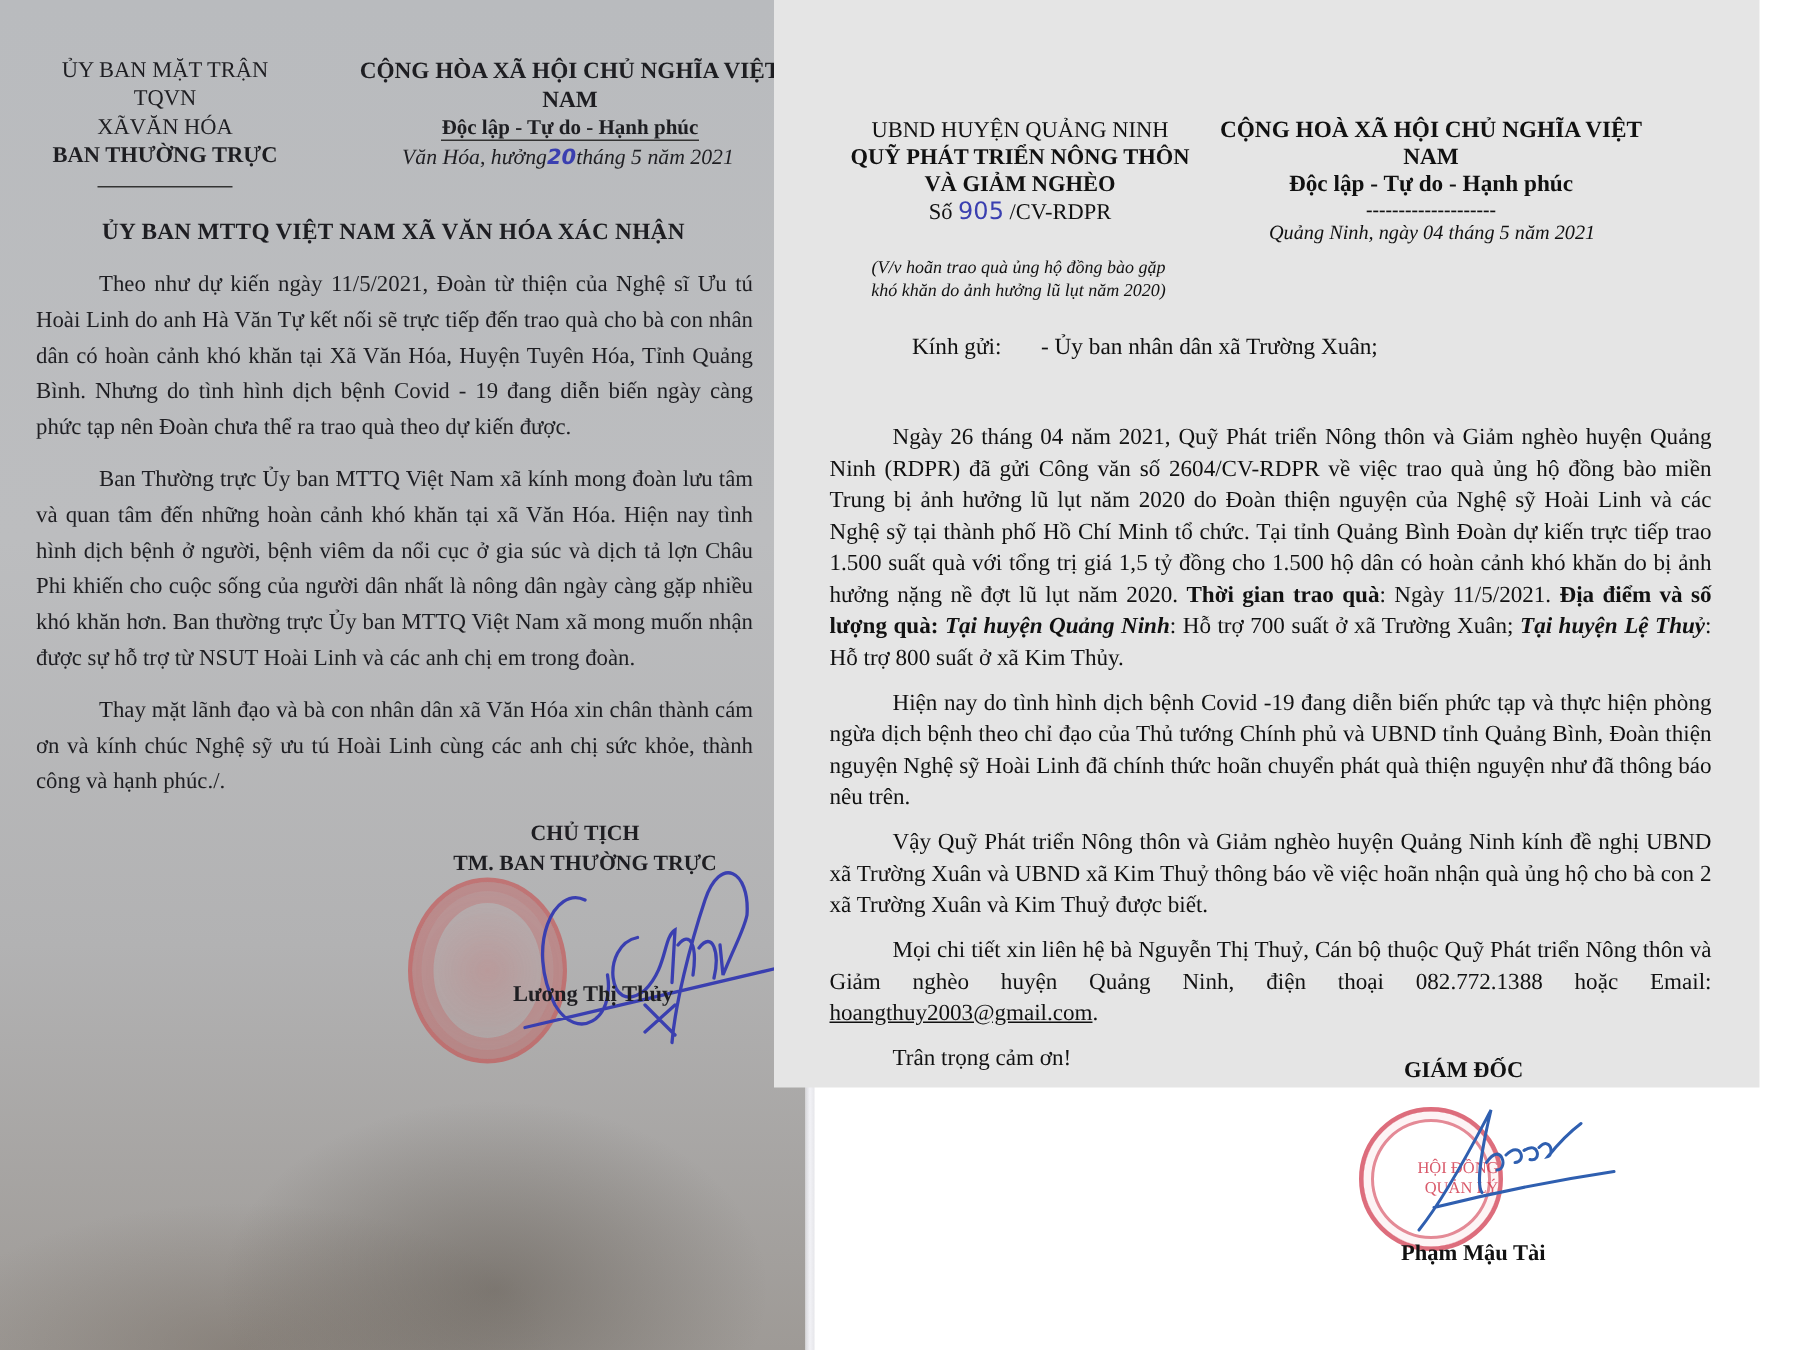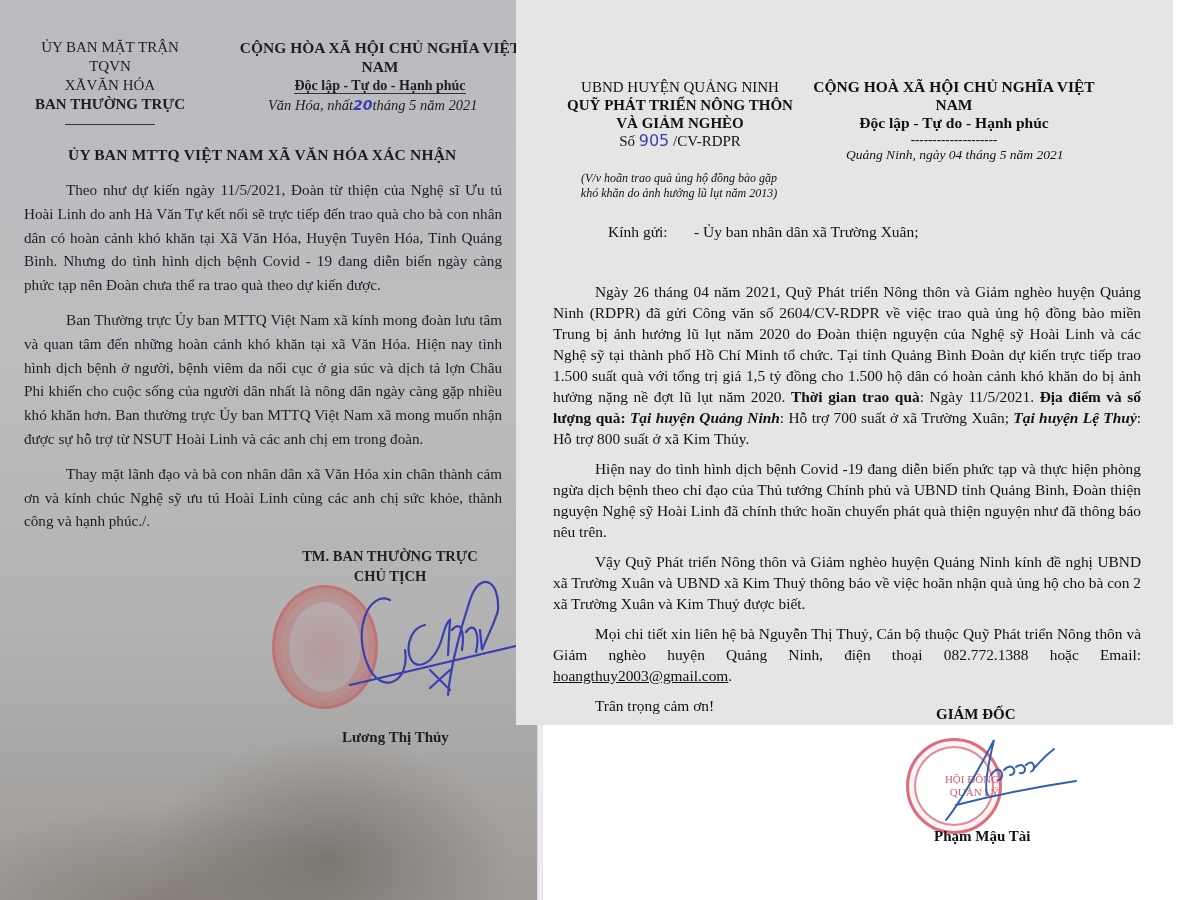--- a/index.html
+++ b/index.html
@@ -27,21 +27,21 @@
   .l-nat .motto { font-size:14px; }
   .l-nat .motto span { border-bottom:1px solid #333; }
   .l-date { left:268px; top:97px; font-size:14.5px; font-style:italic; }
   .l-date .hand { color:#3a3fb0; font-weight:bold; font-style:italic; font-family:"DejaVu Sans", sans-serif; font-size:14px; }
   .l-title { left:68px; top:146px; font-size:15.5px; font-weight:bold; letter-spacing:0.2px; }
 
   .l-body { left:24px; top:178px; width:478px; font-size:15.2px; line-height:23.8px; text-align:justify; }
   .l-body p { margin:0 0 11px 0; text-indent:42px; }
 
   .l-sign { left:270px; top:546px; width:240px; font-size:14.5px; line-height:20px; font-weight:bold; }
-  .l-name { left:342px; top:729px; font-size:15px; font-weight:bold; }
+  .l-name { left:342px; top:655px; font-size:15px; font-weight:bold; }
   .stamp-l { left:272px; top:585px; width:100px; height:118px; border-radius:50%;
     border:3px solid rgba(200,70,70,0.55); box-shadow: inset 0 0 0 6px rgba(200,70,70,0.12), inset 0 0 0 14px rgba(200,70,70,0.25);
     background:radial-gradient(circle, rgba(210,90,90,0.25) 0%, rgba(210,90,90,0.05) 70%); }
   .sig { pointer-events:none; }
 
   
   .right { position:absolute; left:516px; top:0; width:657px; height:725px; background:#e5e5e5; color:#111; }
 
   .r-org { left:50px; top:78px; width:228px; font-size:15px; line-height:18px; }
   .r-org .hand { color:#3a3fb0; font-family:"DejaVu Sans", sans-serif; font-size:16px; }
@@ -77,34 +77,34 @@
     <div>ỦY BAN MẶT TRẬN TQVN</div>
     <div>XÃVĂN HÓA</div>
     <div class="bold">BAN THƯỜNG TRỰC</div>
     <div class="rule"></div>
   </div>
   <div class="abs l-nat center">
     <div>CỘNG HÒA XÃ HỘI CHỦ NGHĨA VIỆT NAM</div>
     <div class="motto"><span>Độc lập - Tự do - Hạnh phúc</span></div>
   </div>
   <div class="abs l-date">
-    <span>Văn Hóa, nhất</span><span class="hand">20</span><span>tháng 5 năm 2021</span>
+    <span>Văn Hóa, hưởng</span><span class="hand">20</span><span>tháng 5 năm 2021</span>
   </div>
   <div class="abs l-title">ỦY BAN MTTQ VIỆT NAM XÃ VĂN HÓA XÁC NHẬN</div>
 
   <div class="abs l-body">
     <p>Theo như dự kiến ngày 11/5/2021, Đoàn từ thiện của Nghệ sĩ Ưu tú Hoài Linh do anh Hà Văn Tự kết nối sẽ trực tiếp đến trao quà cho bà con nhân dân có hoàn cảnh khó khăn tại Xã Văn Hóa, Huyện Tuyên Hóa, Tỉnh Quảng Bình. Nhưng do tình hình dịch bệnh Covid - 19 đang diễn biến ngày càng phức tạp nên Đoàn chưa thể ra trao quà theo dự kiến được.</p>
     <p>Ban Thường trực Ủy ban MTTQ Việt Nam xã kính mong đoàn lưu tâm và quan tâm đến những hoàn cảnh khó khăn tại xã Văn Hóa. Hiện nay tình hình dịch bệnh ở người, bệnh viêm da nổi cục ở gia súc và dịch tả lợn Châu Phi khiến cho cuộc sống của người dân nhất là nông dân ngày càng gặp nhiều khó khăn hơn. Ban thường trực Ủy ban MTTQ Việt Nam xã mong muốn nhận được sự hỗ trợ từ NSUT Hoài Linh và các anh chị em trong đoàn.</p>
     <p>Thay mặt lãnh đạo và bà con nhân dân xã Văn Hóa xin chân thành cám ơn và kính chúc Nghệ sỹ ưu tú Hoài Linh cùng các anh chị sức khỏe, thành công và hạnh phúc./.</p>
   </div>
 
   <div class="abs stamp-l"></div>
   <div class="abs l-sign center">
+    <div>CHỦ TỊCH</div>
     <div>TM. BAN THƯỜNG TRỰC</div>
-    <div>CHỦ TỊCH</div>
   </div>
   <svg class="abs sig" style="left:330px;top:570px" width="200" height="130">
     <path d="M60 30 C 40 20, 20 60, 40 100 C 55 125, 80 110, 75 80 M 95 55 C 70 60, 75 110, 100 90 C 115 75, 112 55, 120 50 L 118 85 M 122 60 C 130 50, 135 60, 132 80 M 136 62 C 145 50, 150 65, 146 82 M 150 60 L 152 80 C 160 60, 166 50, 168 40 C 170 10, 150 0, 140 30 C 130 60, 120 100, 118 125 M 20 115 L 190 75 M 100 100 L 120 120 M 120 100 L 100 118" fill="none" stroke="#3a3fb0" stroke-width="2.2" stroke-linecap="round"></path>
   </svg>
   <div class="abs l-name">Lương Thị Thủy</div>
 </div>
 
 <div class="divider"></div>
 
 <div class="right">
@@ -119,21 +119,21 @@
     </div>
   </div>
   <div class="abs r-nat center">
     <div>CỘNG HOÀ XÃ HỘI CHỦ NGHĨA VIỆT NAM</div>
     <div>Độc lập - Tự do - Hạnh phúc</div>
     <div class="dash">--------------------</div>
   </div>
   <div class="abs r-date">Quảng Ninh, ngày 04 tháng 5 năm 2021</div>
   <div class="abs r-vv">
     <div>(V/v hoãn trao quà ủng hộ đồng bào gặp</div>
-    <div>khó khăn do ảnh hưởng lũ lụt năm 2013)</div>
+    <div>khó khăn do ảnh hưởng lũ lụt năm 2020)</div>
   </div>
 
   <div class="abs r-kg">
     <div class="row">
         <span class="lbl">Kính gửi:</span>
         <span>-  Ủy ban nhân dân xã Trường Xuân;</span>
       </div>
   </div>
 
   <div class="abs r-body">

